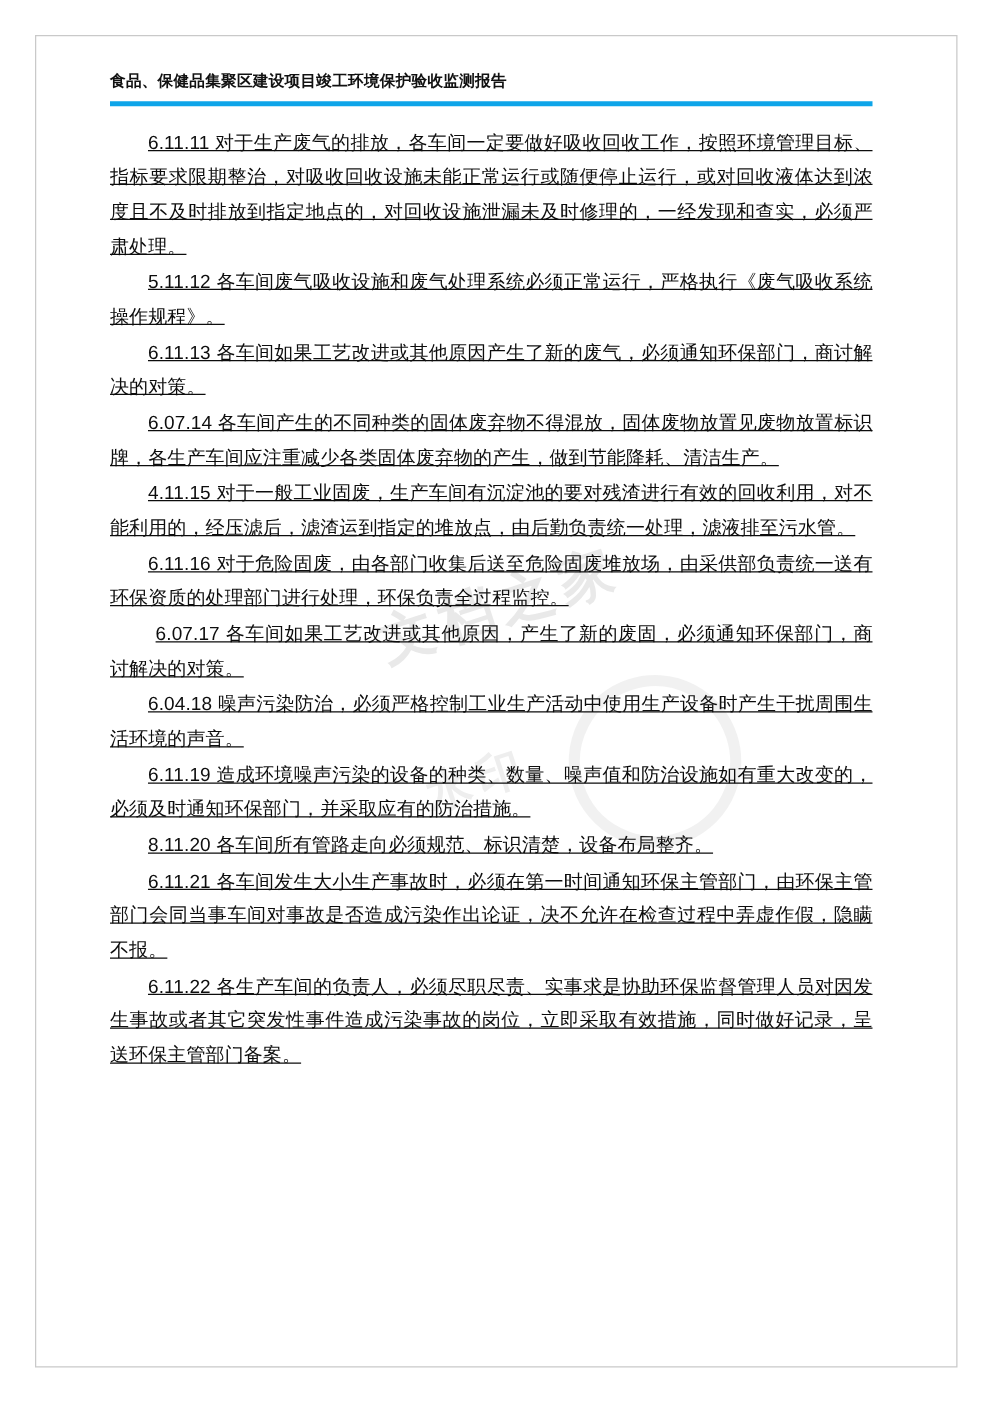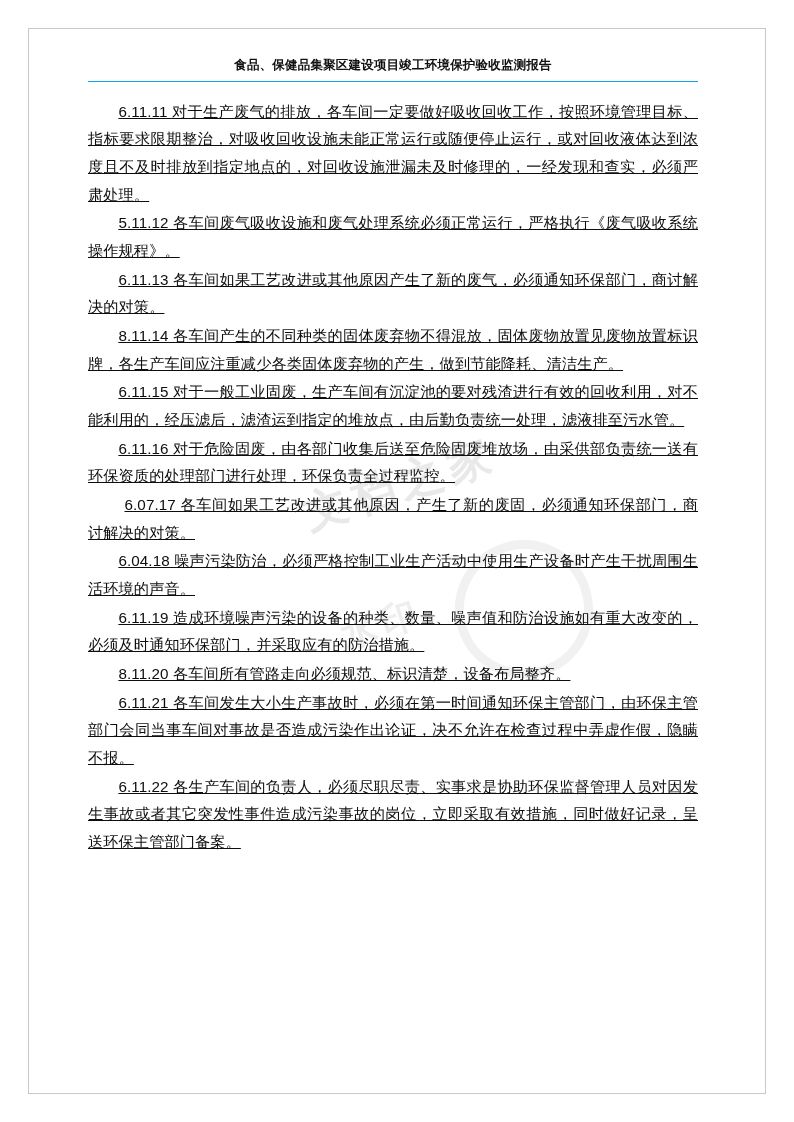--- a/index.html
+++ b/index.html
@@ -34,27 +34,27 @@
     box-sizing: border-box;
     pointer-events: none;
   }
   .content {
     position: absolute;
     left: 88px;
     top: 56px;
     width: 610px;
   }
   .doc-header {
-    text-align: center;
+    text-align: left;
     font-size: 12.5px;
     font-weight: bold;
     letter-spacing: 0.2px;
     color: #111111;
     padding-bottom: 6px;
-    border-bottom: 1px solid #0ea5e9;
+    border-bottom: 4px solid #0ea5e9;
     margin-bottom: 16px;
     line-height: 1.5;
   }
   .para {
     font-size: 15.2px;
     line-height: 1.82;
     text-align: justify;
     text-justify: inter-ideograph;
     color: #0d0d0d;
     margin: 0 0 1px 0;
@@ -108,22 +108,22 @@
   <div class="watermark wm1">文档之家</div>
   <div class="wm-ring"></div>
   <div class="watermark wm2">水印</div>
 
   <div class="content">
     <div class="doc-header">食品、保健品集聚区建设项目竣工环境保护验收监测报告</div>
 
     <p class="para">6.11.11 对于生产废气的排放，各车间一定要做好吸收回收工作，按照环境管理目标、指标要求限期整治，对吸收回收设施未能正常运行或随便停止运行，或对回收液体达到浓度且不及时排放到指定地点的，对回收设施泄漏未及时修理的，一经发现和查实，必须严肃处理。</p>
     <p class="para">5.11.12 各车间废气吸收设施和废气处理系统必须正常运行，严格执行《废气吸收系统操作规程》。</p>
     <p class="para">6.11.13 各车间如果工艺改进或其他原因产生了新的废气，必须通知环保部门，商讨解决的对策。</p>
-    <p class="para">8.11.14 各车间产生的不同种类的固体废弃物不得混放，固体废物放置见废物放置标识牌，各生产车间应注重减少各类固体废弃物的产生，做到节能降耗、清洁生产。</p>
-    <p class="para">6.11.15 对于一般工业固废，生产车间有沉淀池的要对残渣进行有效的回收利用，对不能利用的，经压滤后，滤渣运到指定的堆放点，由后勤负责统一处理，滤液排至污水管。</p>
+    <p class="para">6.07.14 各车间产生的不同种类的固体废弃物不得混放，固体废物放置见废物放置标识牌，各生产车间应注重减少各类固体废弃物的产生，做到节能降耗、清洁生产。</p>
+    <p class="para">4.11.15 对于一般工业固废，生产车间有沉淀池的要对残渣进行有效的回收利用，对不能利用的，经压滤后，滤渣运到指定的堆放点，由后勤负责统一处理，滤液排至污水管。</p>
     <p class="para">6.11.16 对于危险固废，由各部门收集后送至危险固废堆放场，由采供部负责统一送有环保资质的处理部门进行处理，环保负责全过程监控。</p>
     <p class="para indent-extra">6.07.17 各车间如果工艺改进或其他原因，产生了新的废固，必须通知环保部门，商讨解决的对策。</p>
     <p class="para">6.04.18 噪声污染防治，必须严格控制工业生产活动中使用生产设备时产生干扰周围生活环境的声音。</p>
     <p class="para">6.11.19 造成环境噪声污染的设备的种类、数量、噪声值和防治设施如有重大改变的，必须及时通知环保部门，并采取应有的防治措施。</p>
     <p class="para">8.11.20 各车间所有管路走向必须规范、标识清楚，设备布局整齐。</p>
     <p class="para">6.11.21 各车间发生大小生产事故时，必须在第一时间通知环保主管部门，由环保主管部门会同当事车间对事故是否造成污染作出论证，决不允许在检查过程中弄虚作假，隐瞒不报。</p>
     <p class="para">6.11.22 各生产车间的负责人，必须尽职尽责、实事求是协助环保监督管理人员对因发生事故或者其它突发性事件造成污染事故的岗位，立即采取有效措施，同时做好记录，呈送环保主管部门备案。</p>
   </div>
 </div>
 

